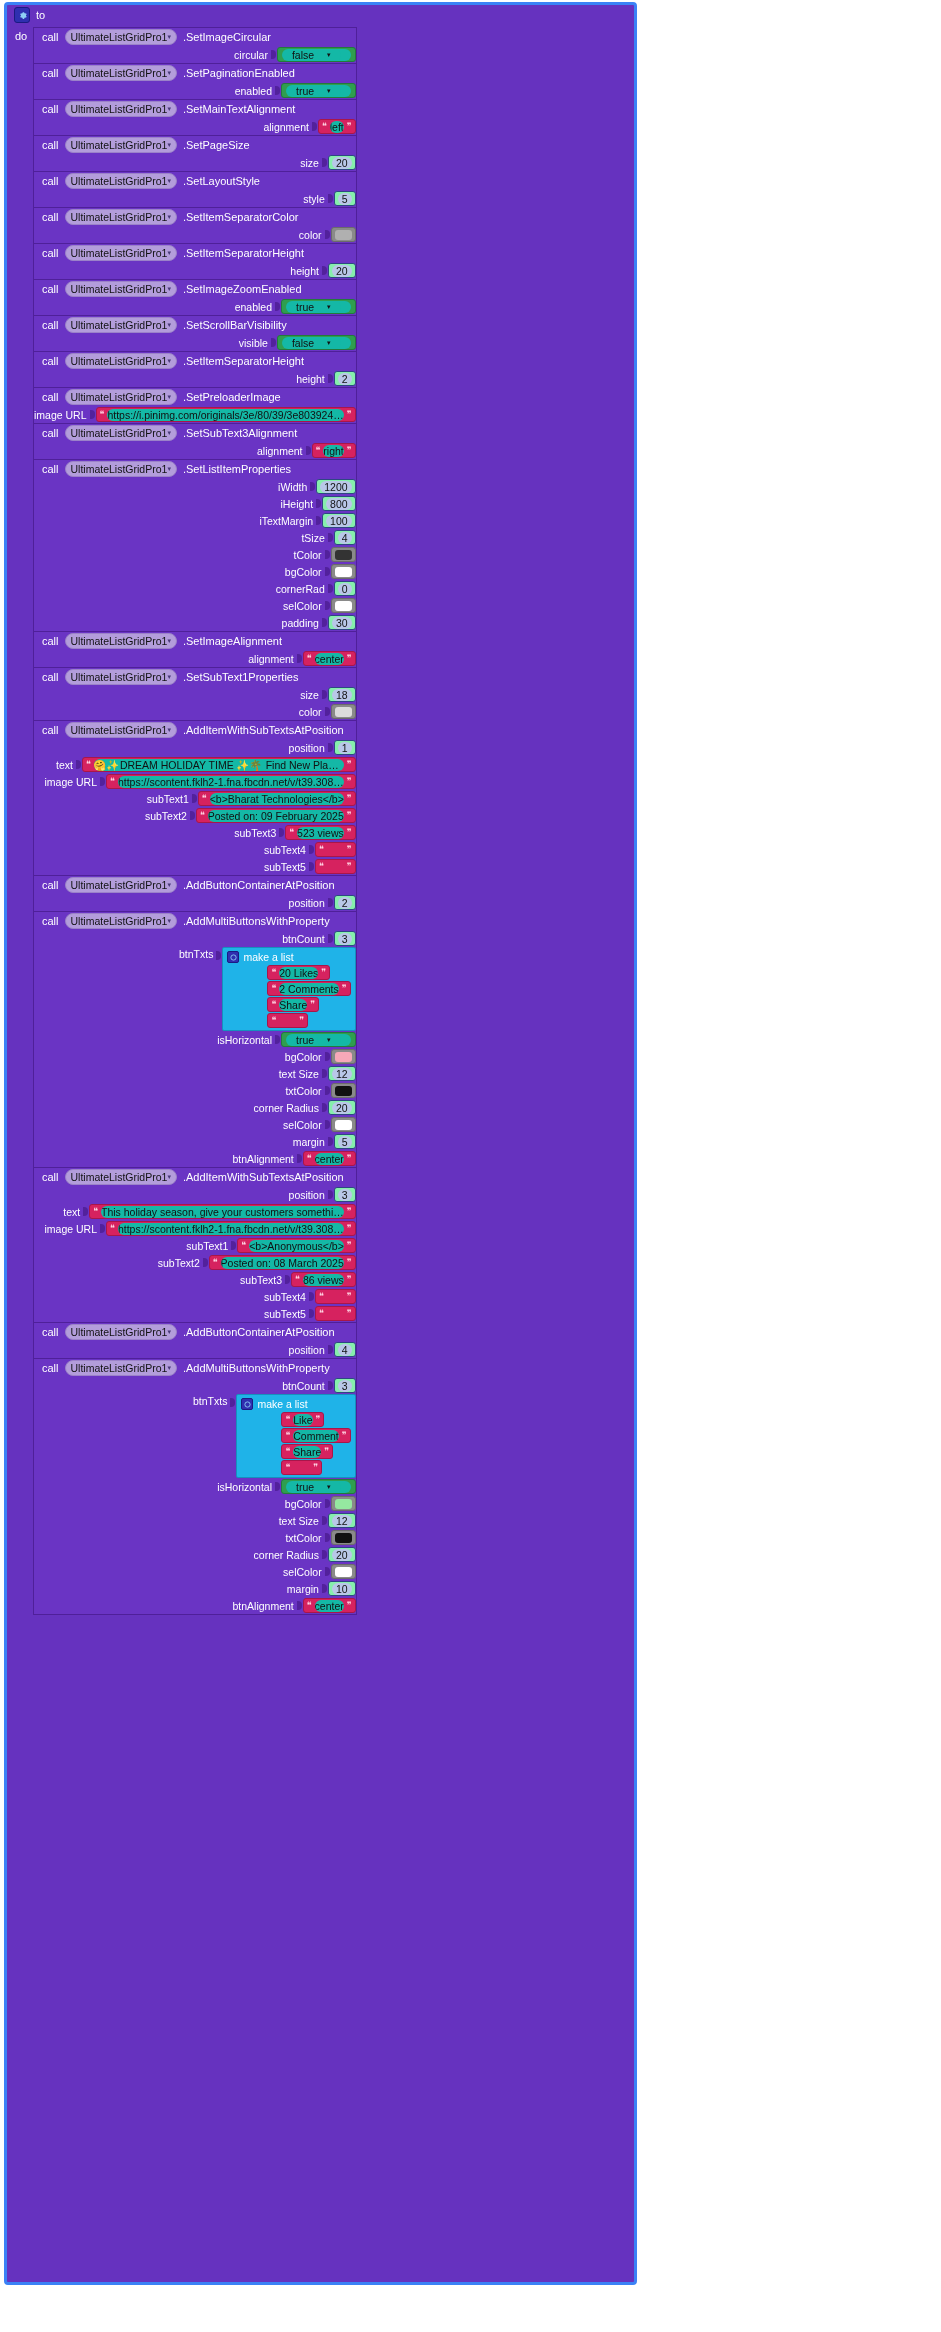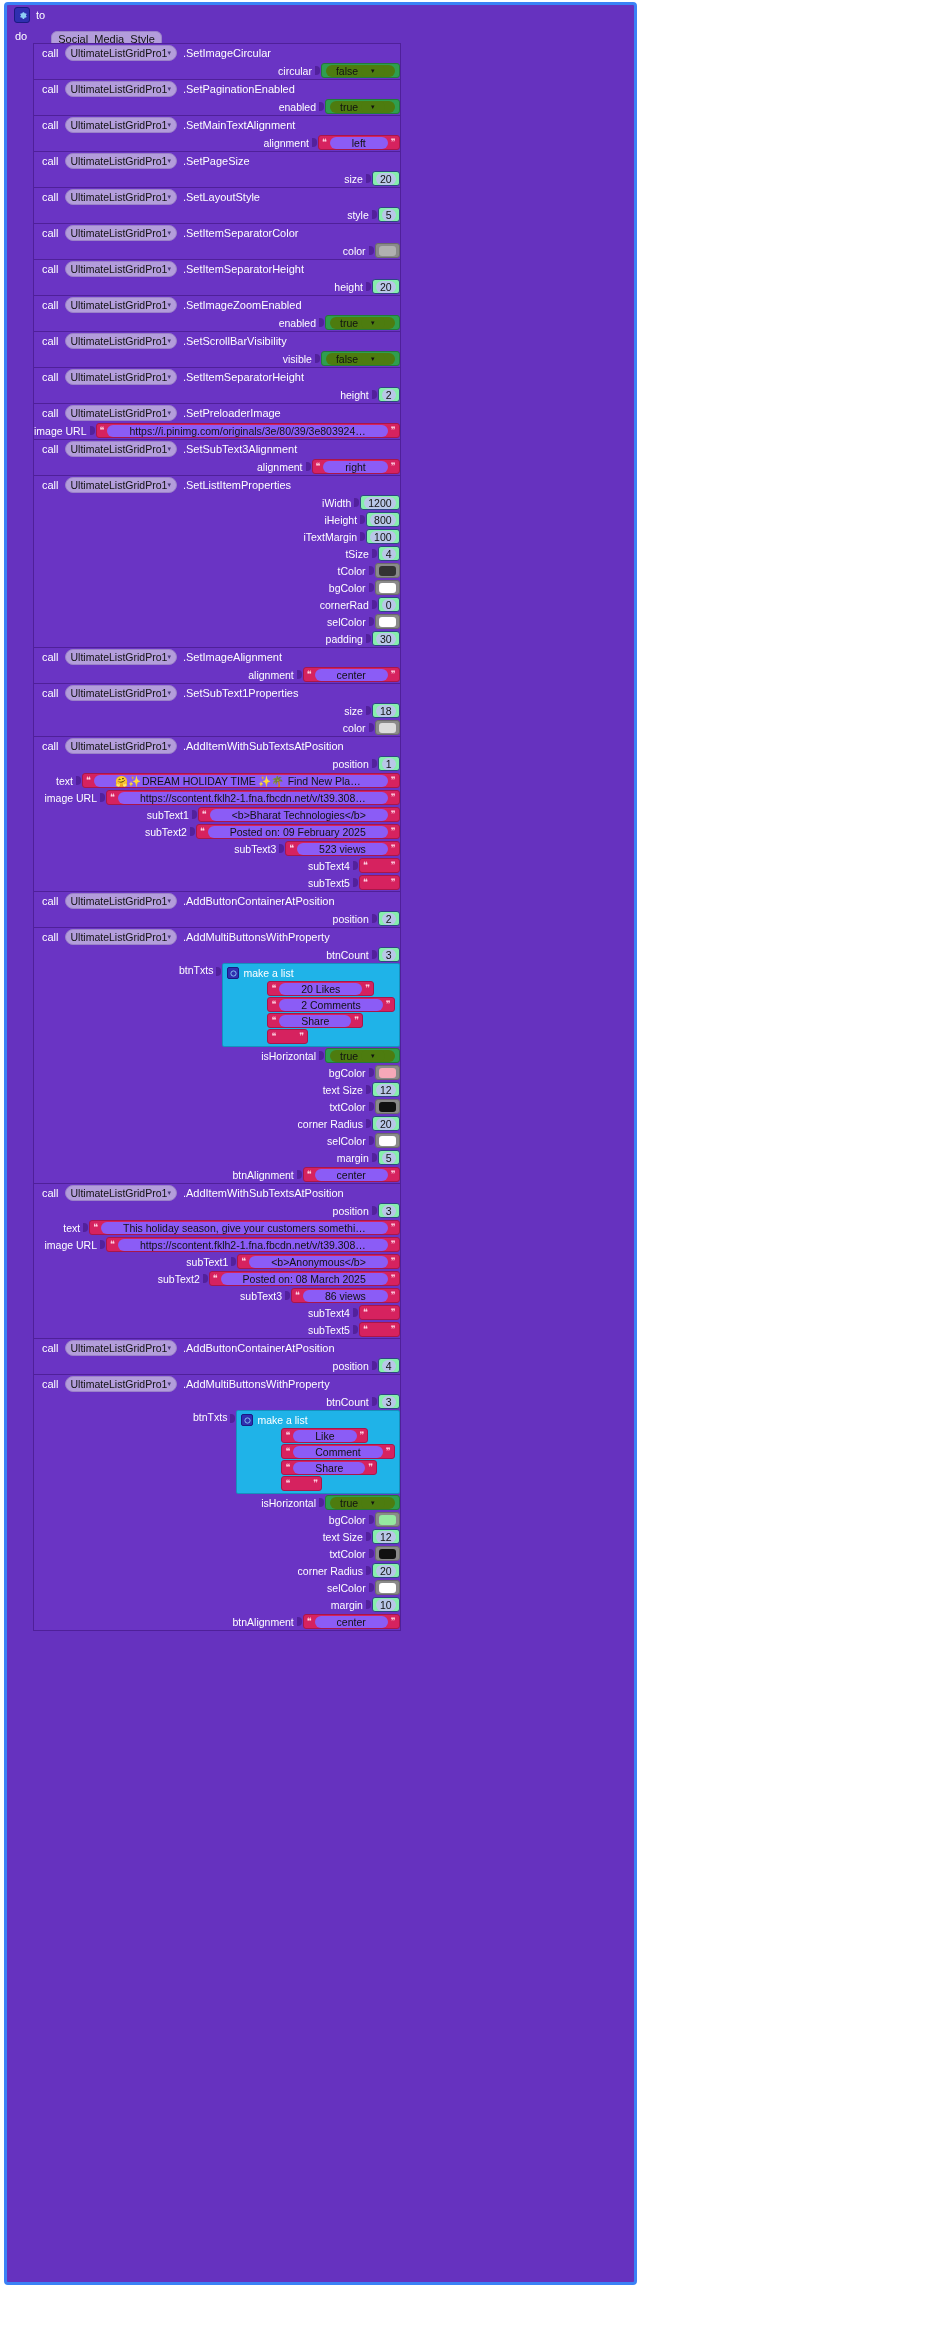--- a/index.html
+++ b/index.html
@@ -26,21 +26,21 @@
   .gear svg{display:block}
   .kw{color:#ffffff;font-size:11px;}
   .namefield{
     background:#b39ddb;color:#111;border-radius:6px;padding:1px 6px;font-size:11px;
     line-height:13px; border:1px solid #9b82c9;margin-top:48px;
   }
   .do-label{
     position:absolute;left:8px;top:25px;color:#fff;font-size:11px;
   }
   
-  .stack{position:absolute; left:26px; top:38px; width:auto;border-radius:13px;}
+  .stack{position:absolute; left:26px; top:22px; width:auto;border-radius:13px;}
   .call{
     position:relative; background:#6a34c4; border:1px solid #4f2099;
     margin-bottom:0px; box-sizing:border-box;
   }
   .call + .call{margin-top:-1px;}
   .call-head{
     display:flex; align-items:center; gap:6px; padding:2px 8px 2px 8px;
     height:18px; box-sizing:border-box; white-space:nowrap;
   }
   .call-head .lab{color:#fff;font-size:11px;}
@@ -65,24 +65,24 @@
     border-radius:0 4px 4px 0; background:#52219c;
   }
   
   .v{
     display:inline-flex;align-items:center;height:15px;box-sizing:border-box;
     font-size:10.5px;border-radius:3px;
   }
   .v-num{background:#86efac;border:1px solid #2f4683;padding:0 3px;}
   .v-num span{background:#b9c7e8;color:#111;border-radius:7px;padding:0 4px;line-height:12px;display:inline-block;}
   .v-bool{background:#2f9e4f;border:1px solid #23793c;padding:0 4px;}
-  .v-bool span{background:#4d7c0f;color:#111;border-radius:7px;padding:0 10px;line-height:12px;display:inline-flex;align-items:center;gap:3px;}
+  .v-bool span{background:#14b8a6;color:#111;border-radius:7px;padding:0 10px;line-height:12px;display:inline-flex;align-items:center;gap:3px;}
   .v-text{background:#d6225f;border:1px solid #a8164a;padding:0 3px;display:inline-flex;align-items:center;gap:3px;}
   .v-text .q{color:#ffd3e2;font-size:9px;line-height:9px;}
-  .v-text .t{background:#8b5cf6;color:#111;border-radius:7px;padding:0 22px;line-height:12px;display:inline-block;max-width:250px;overflow:hidden;text-overflow:ellipsis;white-space:nowrap;}
+  .v-text .t{background:#14b8a6;color:#111;border-radius:7px;padding:0 0;line-height:12px;display:inline-block;max-width:250px;overflow:hidden;text-overflow:ellipsis;white-space:nowrap;}
   .v-text .t.empty{min-width:9px;padding:0 4px;}
   .v-color{background:#8a8a8a;border:1px solid #6b6b6b;padding:2px 3px;}
   .v-color i{display:block;width:17px;height:10px;border-radius:3px;}
   
   .list-blk{
     background:#1fb3e8;border:1px solid #1690bd;display:inline-block;
     padding:2px 4px 2px 4px;border-radius:2px;position:relative;
   }
   .list-head{display:flex;align-items:center;gap:4px;height:14px;}
   .list-mut{width:10px;height:10px;border-radius:2px;background:#2f2fb0;border:1px solid #1b1b82;display:flex;align-items:center;justify-content:center;}

